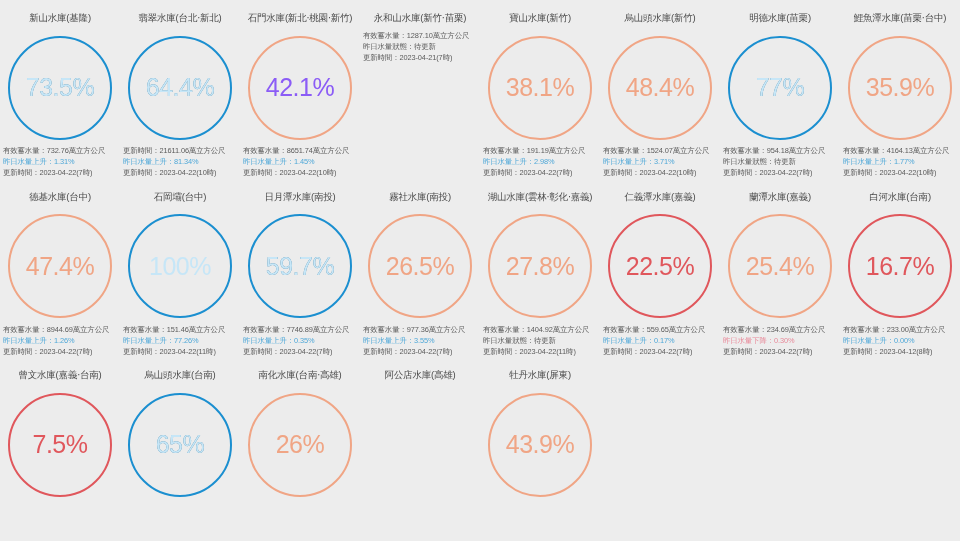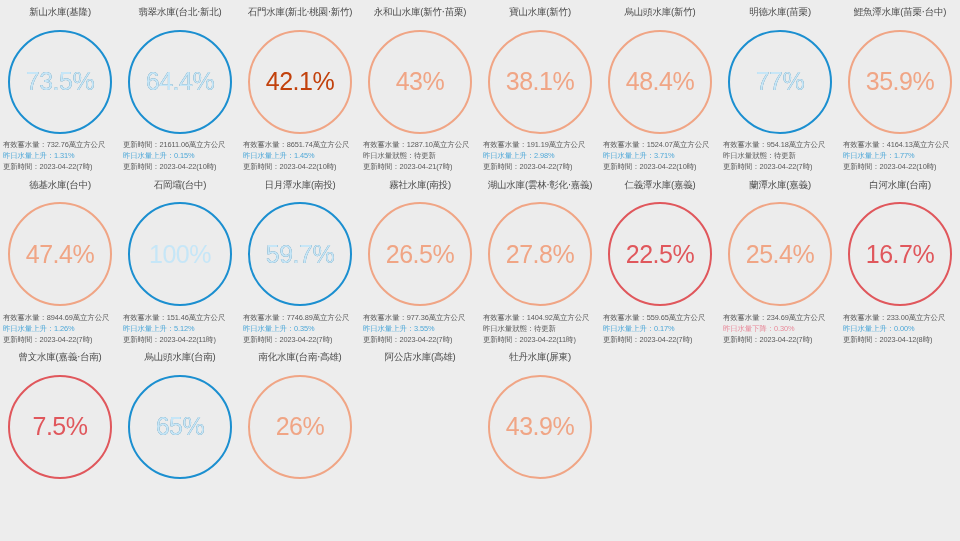--- a/index.html
+++ b/index.html
@@ -17,20 +17,21 @@
   .row {
     display: flex;
     width: 960px;
   }
   .cell {
     width: 120px;
     display: flex;
     flex-direction: column;
     align-items: center;
     position: relative;
+    margin-top: 6px;
   }
   .title {
     font-size: 9.5px;
     color: #4a4a4a;
     text-align: center;
     line-height: 12px;
     height: 24px;
     padding-top: 6px;
     letter-spacing: -0.2px;
     white-space: nowrap;
@@ -167,64 +168,49 @@
             <div class="pct split">
               <span>64.4%</span>
               <span class="lower" style="clip-path: inset(35.6% 0px 0px);">
                 <span>64.4%</span>
               </span>
             </div>
           </div>
         </div>
         <div class="info">
           <div class="vol">更新時間：21611.06萬立方公尺</div>
-          <div class="up">昨日水量上升：0.15%</div>
+          <div class="up">昨日水量上升：81.34%</div>
           <div class="upd">更新時間：2023-04-22(10時)</div>
         </div>
       </div>
       <div class="cell">
         <div class="title">石門水庫(新北‧桃園‧新竹)</div>
         <div class="gauge-wrap">
           <div class="gauge" style="color: rgb(240, 165, 133);">
             <div class="clip">
               <div class="water" style="height: 42.1%; background: rgb(240, 197, 173);">
                 <div class="wave">
                   <svg viewBox="0 0 120 8" preserveAspectRatio="none">
                     <path d="M0,4 C10,0.5 20,0.5 30,3.2 C40,6 50,7 60,4.6 C70,2 80,0.8 90,3 C100,5.2 110,6.4 120,4 L120,8 L0,8 Z" fill="#f0c5ad"></path>
                   </svg>
                 </div>
               </div>
             </div>
             <div class="ring"></div>
-            <div class="pct under" style="color: #c2410c;">42.1%</div>
+            <div class="pct under" style="color: #8b5cf6;">42.1%</div>
           </div>
         </div>
         <div class="info">
           <div class="vol">有效蓄水量：8651.74萬立方公尺</div>
           <div class="up">昨日水量上升：1.45%</div>
           <div class="upd">更新時間：2023-04-22(10時)</div>
         </div>
       </div>
       <div class="cell">
         <div class="title">永和山水庫(新竹‧苗栗)</div>
-        <div class="gauge-wrap">
-          <div class="gauge" style="color: rgb(240, 165, 133);">
-            <div class="clip">
-              <div class="water" style="height: 43%; background: rgb(240, 197, 173);">
-                <div class="wave">
-                  <svg viewBox="0 0 120 8" preserveAspectRatio="none">
-                    <path d="M0,4 C10,0.5 20,0.5 30,3.2 C40,6 50,7 60,4.6 C70,2 80,0.8 90,3 C100,5.2 110,6.4 120,4 L120,8 L0,8 Z" fill="#f0c5ad"></path>
-                  </svg>
-                </div>
-              </div>
-            </div>
-            <div class="ring"></div>
-            <div class="pct under" style="color: rgb(240, 165, 133);">43%</div>
-          </div>
-        </div>
         <div class="info">
           <div class="vol">有效蓄水量：1287.10萬立方公尺</div>
           <div class="wait">昨日水量狀態：待更新</div>
           <div class="upd">更新時間：2023-04-21(7時)</div>
         </div>
       </div>
       <div class="cell">
         <div class="title">寶山水庫(新竹)</div>
         <div class="gauge-wrap">
           <div class="gauge" style="color: rgb(240, 165, 133);">
@@ -352,21 +338,21 @@
           <div class="gauge" style="color: rgb(27, 143, 208);">
             <div class="clip">
               <div class="water" style="height: 100%; background: rgb(27, 143, 208);"></div>
             </div>
             <div class="ring"></div>
             <div class="pct over" style="color: rgb(198, 230, 247);">100%</div>
           </div>
         </div>
         <div class="info">
           <div class="vol">有效蓄水量：151.46萬立方公尺</div>
-          <div class="up">昨日水量上升：5.12%</div>
+          <div class="up">昨日水量上升：77.26%</div>
           <div class="upd">更新時間：2023-04-22(11時)</div>
         </div>
       </div>
       <div class="cell">
         <div class="title">日月潭水庫(南投)</div>
         <div class="gauge-wrap">
           <div class="gauge" style="color: rgb(27, 143, 208);">
             <div class="clip">
               <div class="water" style="height: 59.7%; background: rgb(27, 143, 208);">
                 <div class="wave">

